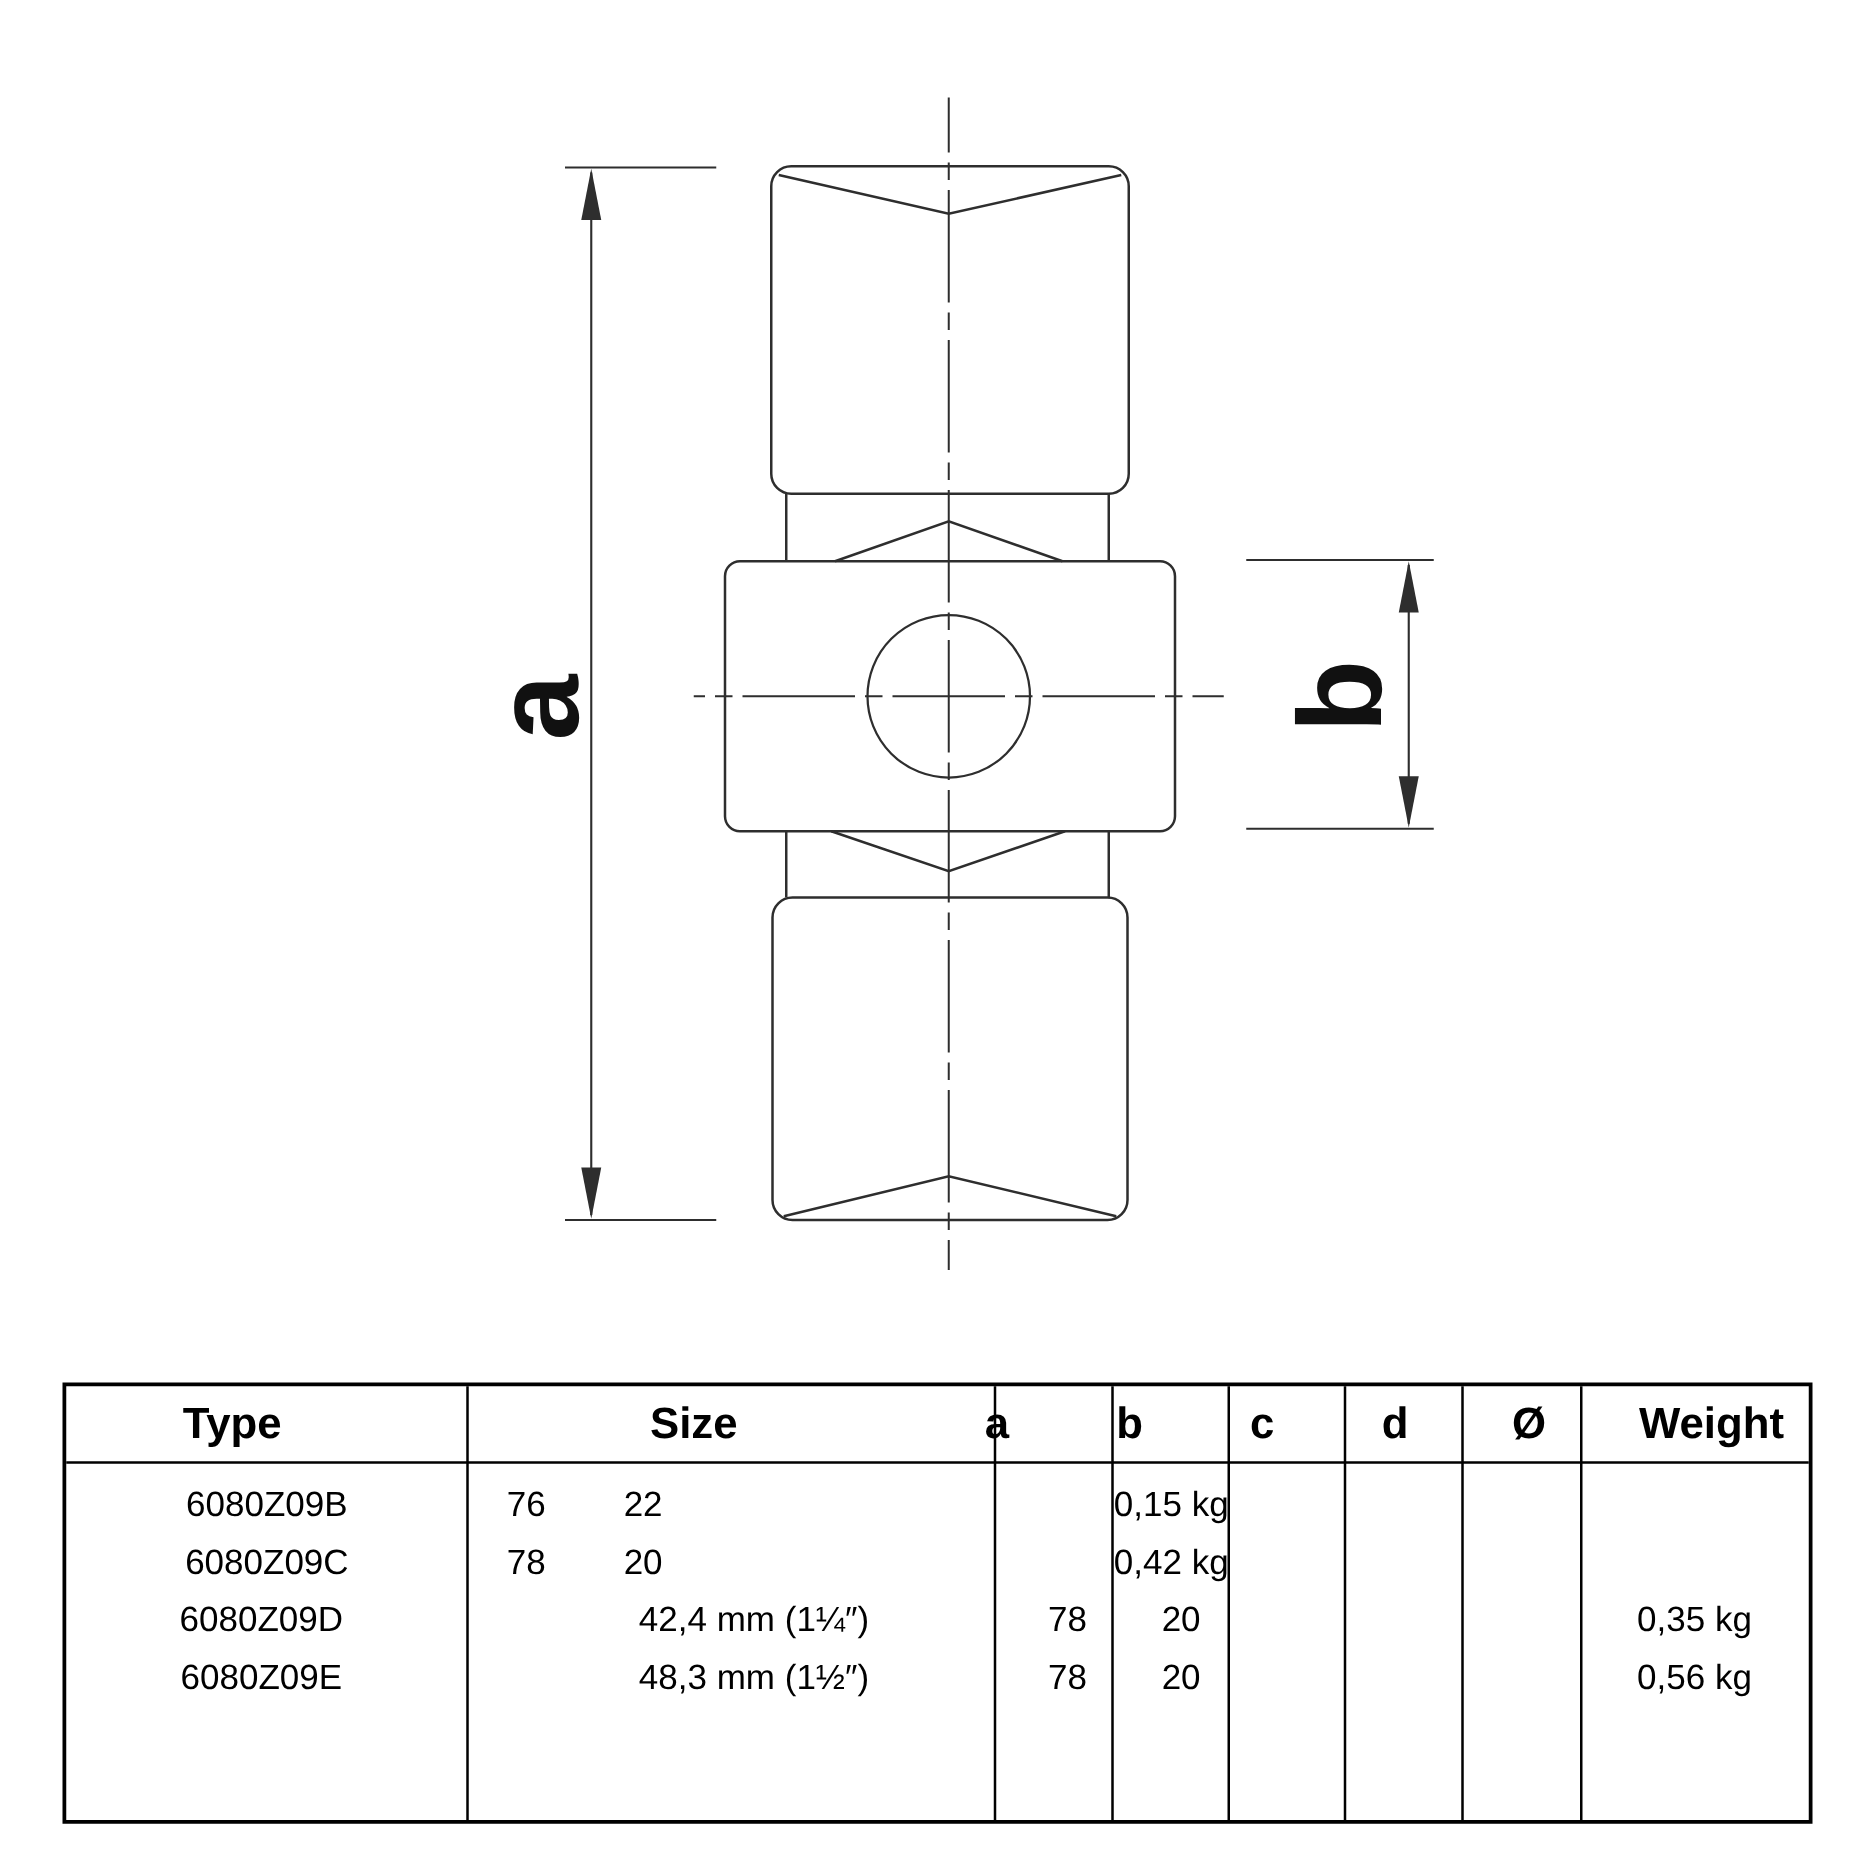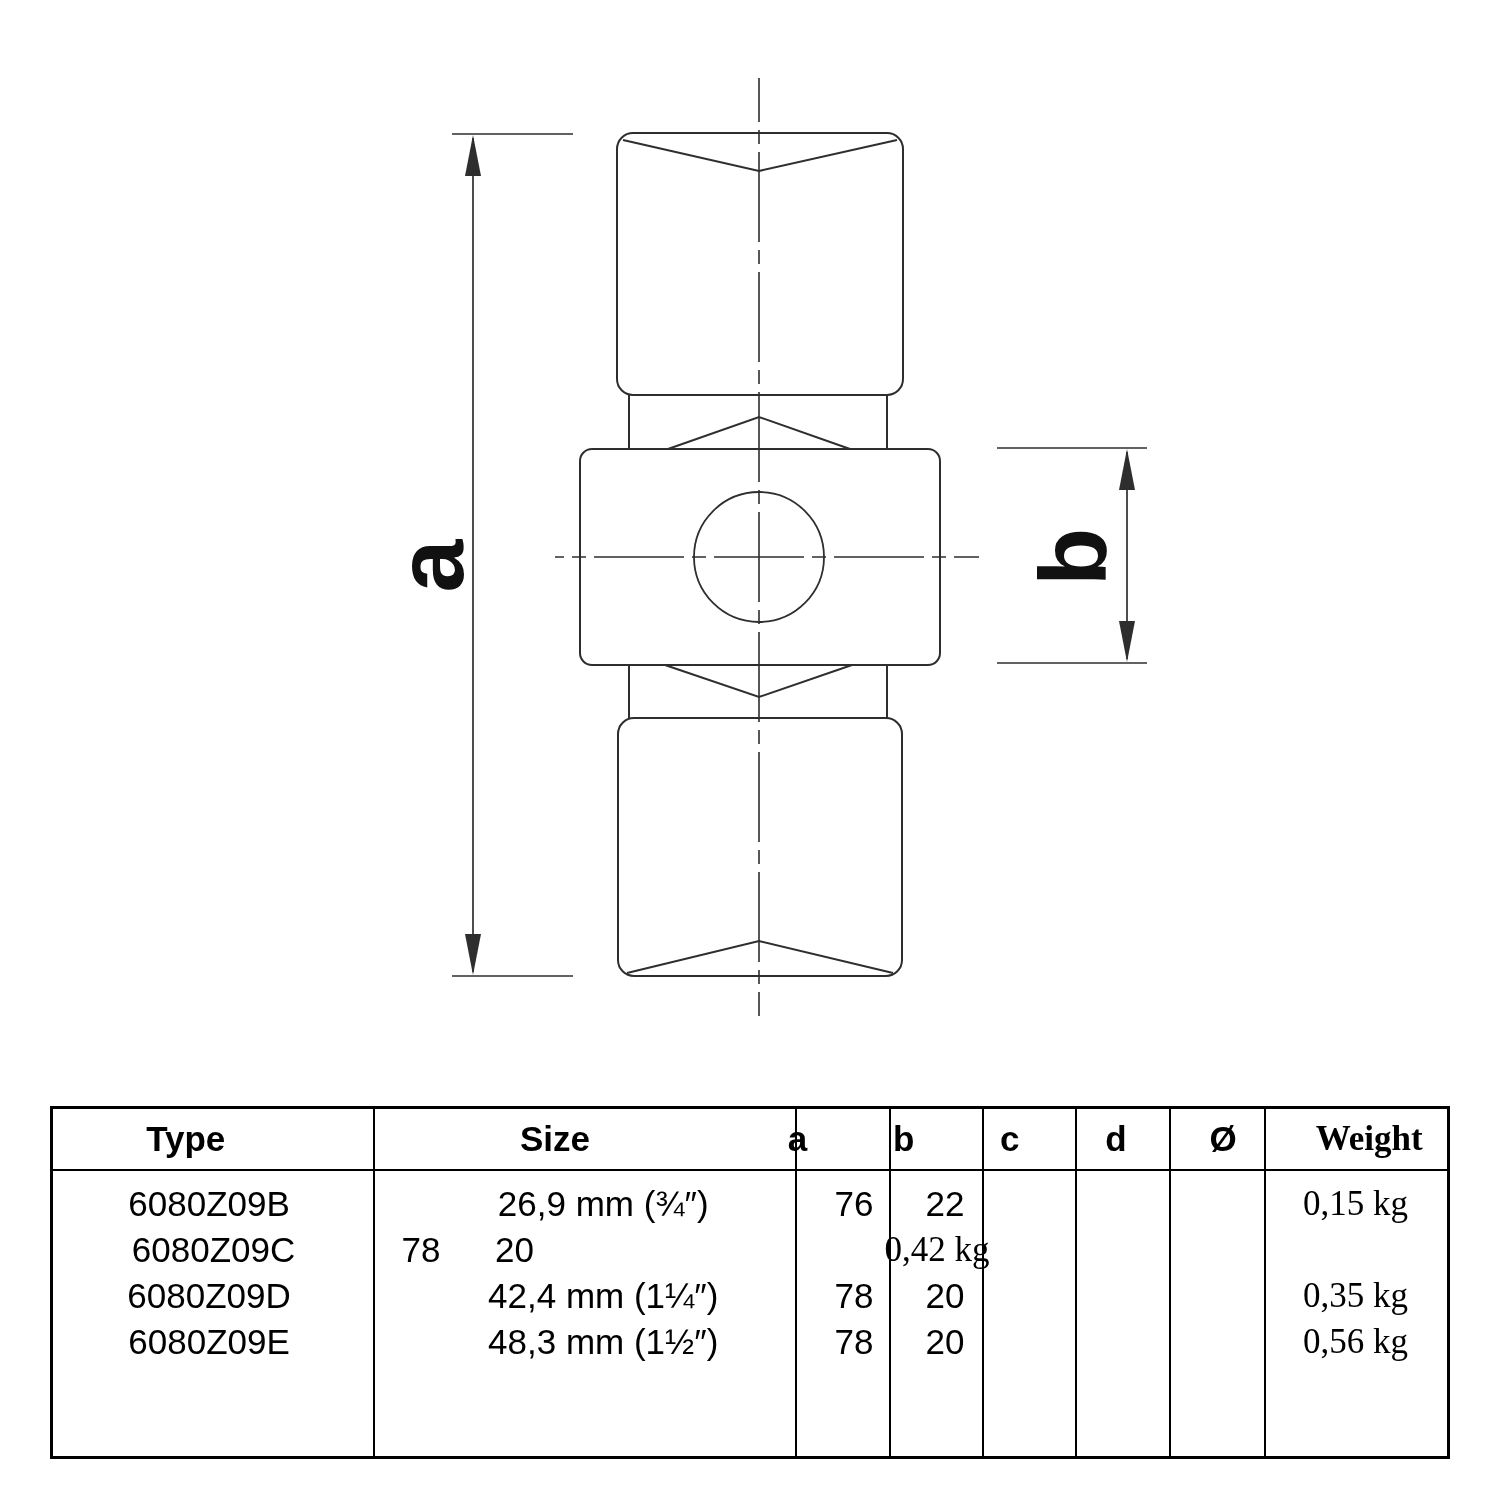--- a/index.html
+++ b/index.html
@@ -37,32 +37,32 @@
   }
   .body-rows{
     position:absolute;left:0;top:62px;right:0;bottom:0;
     padding-top:10px;
   }
   .body-row{
     display:flex;height:46px;align-items:center;
   }
   .body-cell{
     text-align:center;
-    font-size:35px;
+    font-size:28px;
     white-space:nowrap;
   }
   
   .w-type{width:321px;}
   .w-size{width:422px;padding-left:33px;}
   .w-a{width:94px;}
   .w-b{width:93px;}
   .w-c{width:93px;}
   .w-d{width:94px;}
   .w-dia{width:95px;}
-  .w-weight{width:188px;font-family:Liberation Serif, serif;}
+  .w-weight{width:188px;}
 </style>
 </head>
 <body>
 
 <div class="page">
 
   <svg class="drawing" width="1501" height="1100" viewBox="0 0 1501 1100" fill="none" stroke="#2e2e2e" stroke-width="1.8" stroke-linecap="butt">
 
     <line x1="759" y1="78" x2="759" y2="1016" stroke-dasharray="90 8 14 8" stroke-dashoffset="46" stroke-width="1.6"></line>
 
@@ -130,21 +130,20 @@
       <div class="header-cell w-c">c</div>
       <div class="header-cell w-d">d</div>
       <div class="header-cell w-dia">Ø</div>
       <div class="header-cell w-weight">Weight</div>
     </div>
 
     <div class="body-rows">
 
       <div class="body-row">
         <div class="body-cell w-type">6080Z09B</div>
-        <div class="body-cell w-size">26,9 mm (¾″)</div>
         <div class="body-cell w-a">76</div>
         <div class="body-cell w-b">22</div>
         <div class="body-cell w-c"></div>
         <div class="body-cell w-d"></div>
         <div class="body-cell w-dia"></div>
         <div class="body-cell w-weight">0,15 kg</div>
       </div>
 
       <div class="body-row">
         <div class="body-cell w-type">6080Z09C</div>

